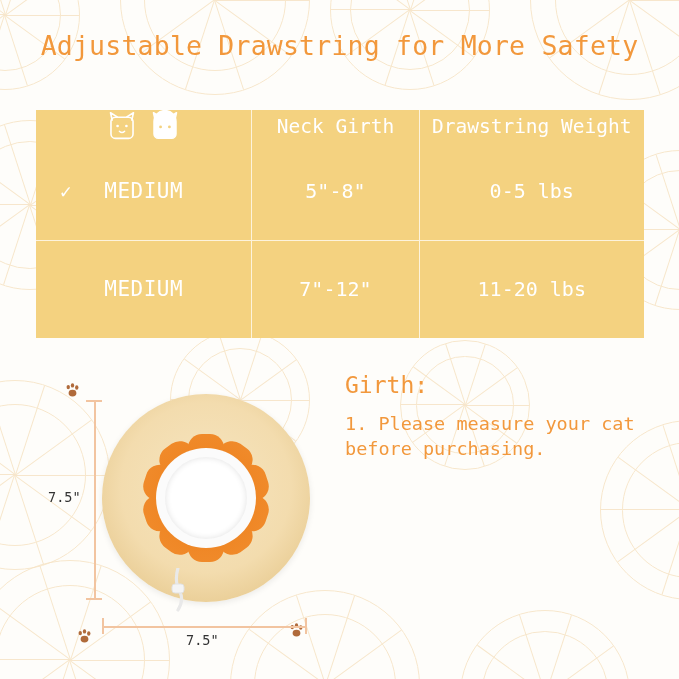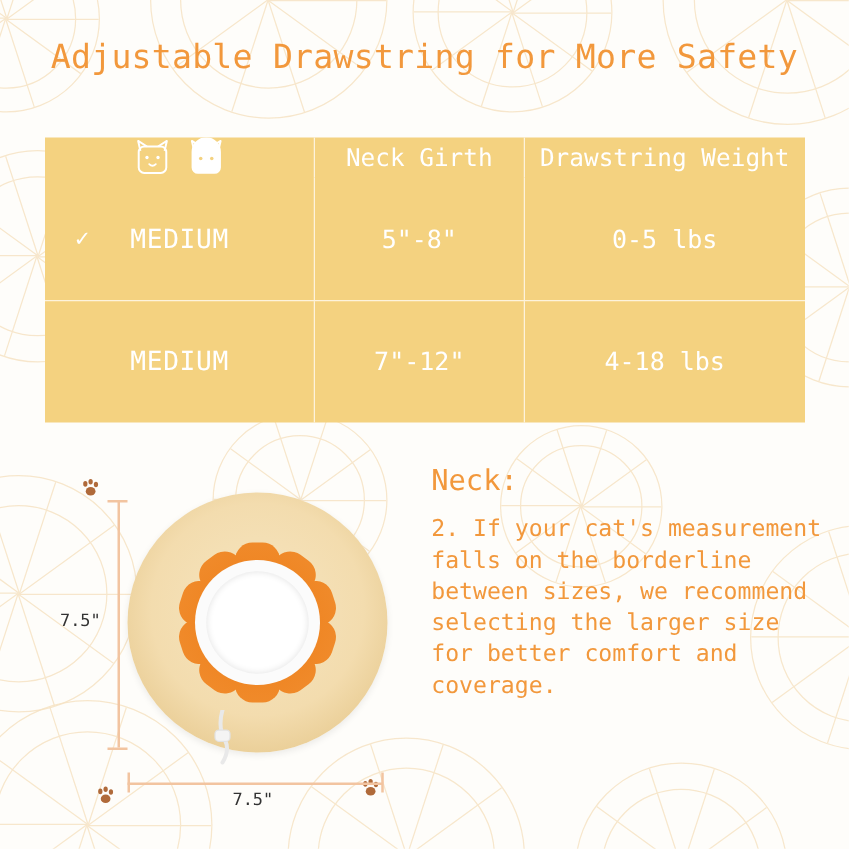--- a/index.html
+++ b/index.html
@@ -370,29 +370,29 @@
           <span>MEDIUM</span>
         </td>
         <td class="col2">5"-8"</td>
         <td class="col3">0-5 lbs</td>
       </tr>
       <tr>
         <td class="col1 size-cell">
           <span>MEDIUM</span>
         </td>
         <td class="col2">7"-12"</td>
-        <td class="col3">4-18 lbs</td>
+        <td class="col3">11-20 lbs</td>
       </tr>
     </tbody>
   </table>
 </div>
 
 <div class="tips">
-  <div class="tips-head">Neck:</div>
-  <div class="tip">2. If your cat's measurement falls on the borderline between sizes, we recommend selecting the larger size for better comfort and coverage.</div>
+  <div class="tips-head">Girth:</div>
+  <div class="tip">1. Please measure your cat before purchasing.</div>
 </div>
 
 <div class="product">
 
   <span class="paw" style="left:8px; top:0px;">
     <svg viewBox="0 0 20 20" width="17" height="17">
       <ellipse cx="5" cy="6" rx="2" ry="2.6" fill="#b06a3a"></ellipse>
       <ellipse cx="10" cy="4" rx="2" ry="2.6" fill="#b06a3a"></ellipse>
       <ellipse cx="15" cy="6.5" rx="2" ry="2.6" fill="#b06a3a"></ellipse>
       <ellipse cx="10" cy="13" rx="4.6" ry="4" fill="#b06a3a"></ellipse>

